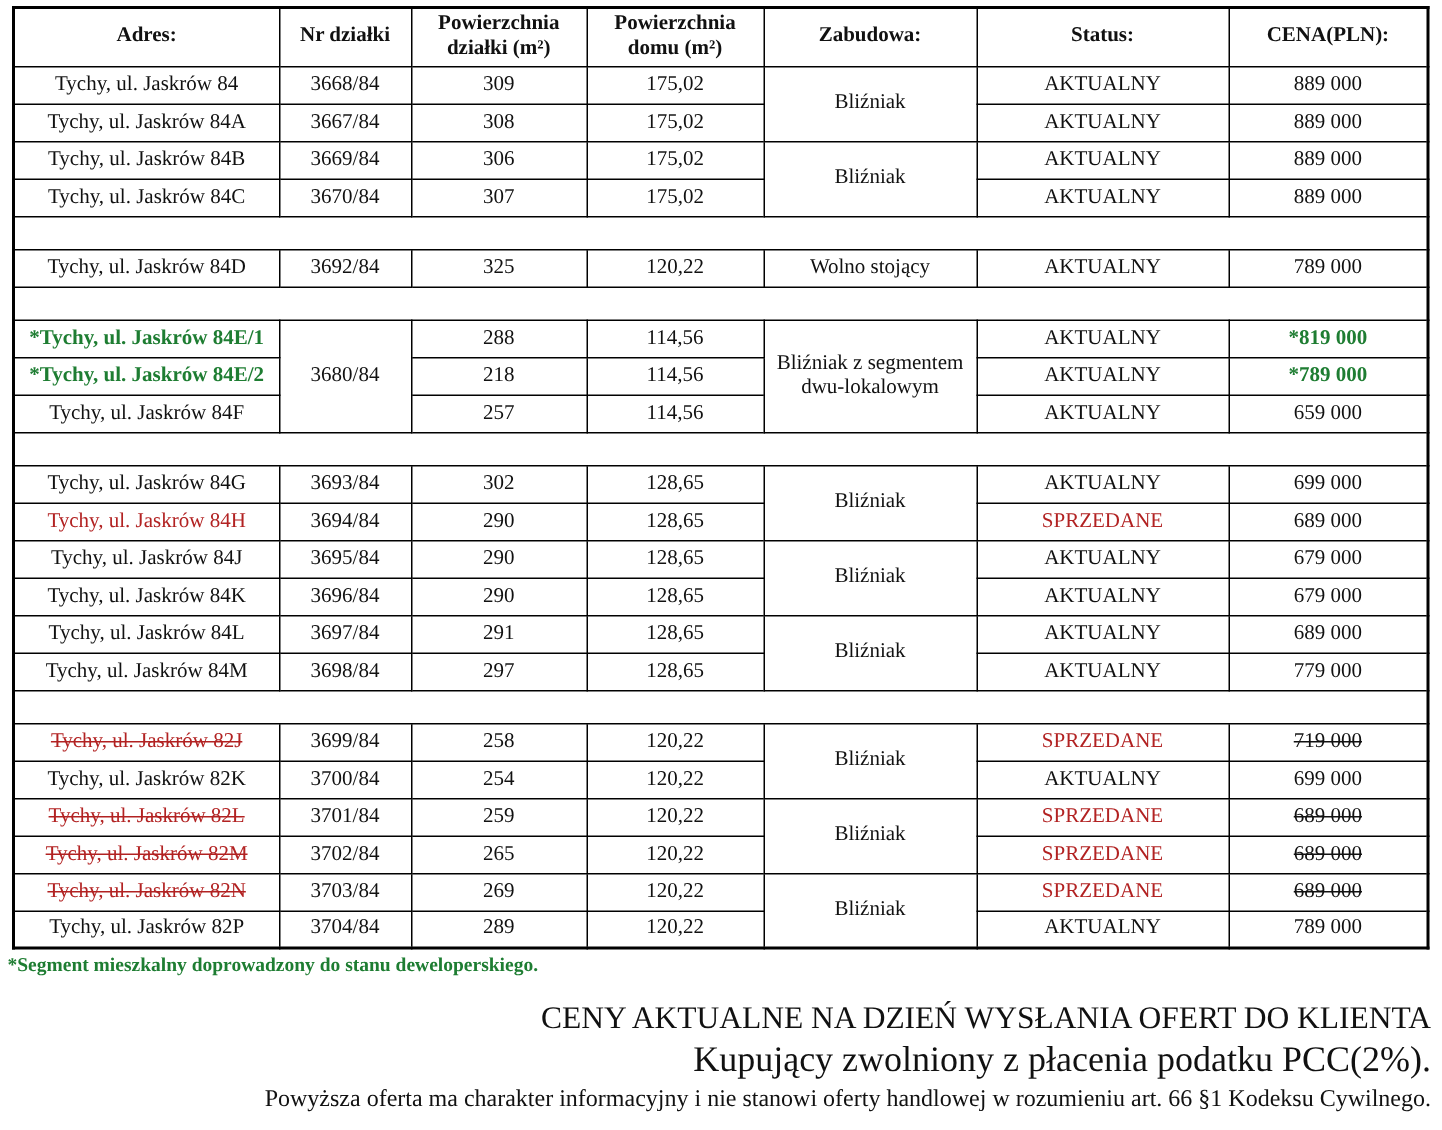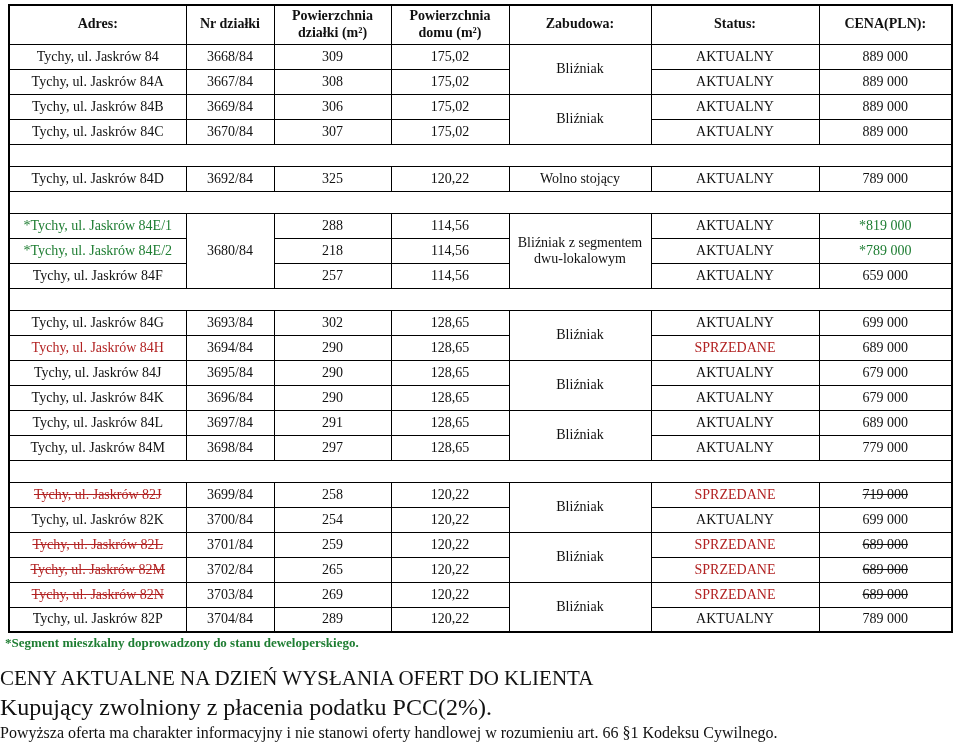--- a/index.html
+++ b/index.html
@@ -43,32 +43,32 @@
     height: 39px;
     line-height: 1.2;
   }
   table.offers td { height: 25px; }
   tr.spacer td {
     height: 22px;
     border-left: none;
     border-right: none;
     padding: 0;
   }
-  td.green, .green { color: var(--green); font-weight: normal; margin-left: 39px; }
+  td.green, .green { color: var(--green); font-weight: bold; margin-left: 39px; }
   td.red, .red { color: var(--red); font-weight: normal; }
   td.strike { text-decoration: line-through; }
   .footnote {
     margin: 2px 0 0 5px;
     font-size: 13px;
     font-weight: bold;
     color: var(--green);
   }
   .closing {
     margin-top: 14px;
-    text-align: left;
+    text-align: right;
   }
   .closing .l1 { font-size: 21px; line-height: 1.3; }
   .closing .l2 { font-size: 24px; line-height: 1.25; }
   .closing .l3 { font-size: 16px; line-height: 1.35; }
 </style>
 </head>
 <body>
 
 <div class="page">
 

